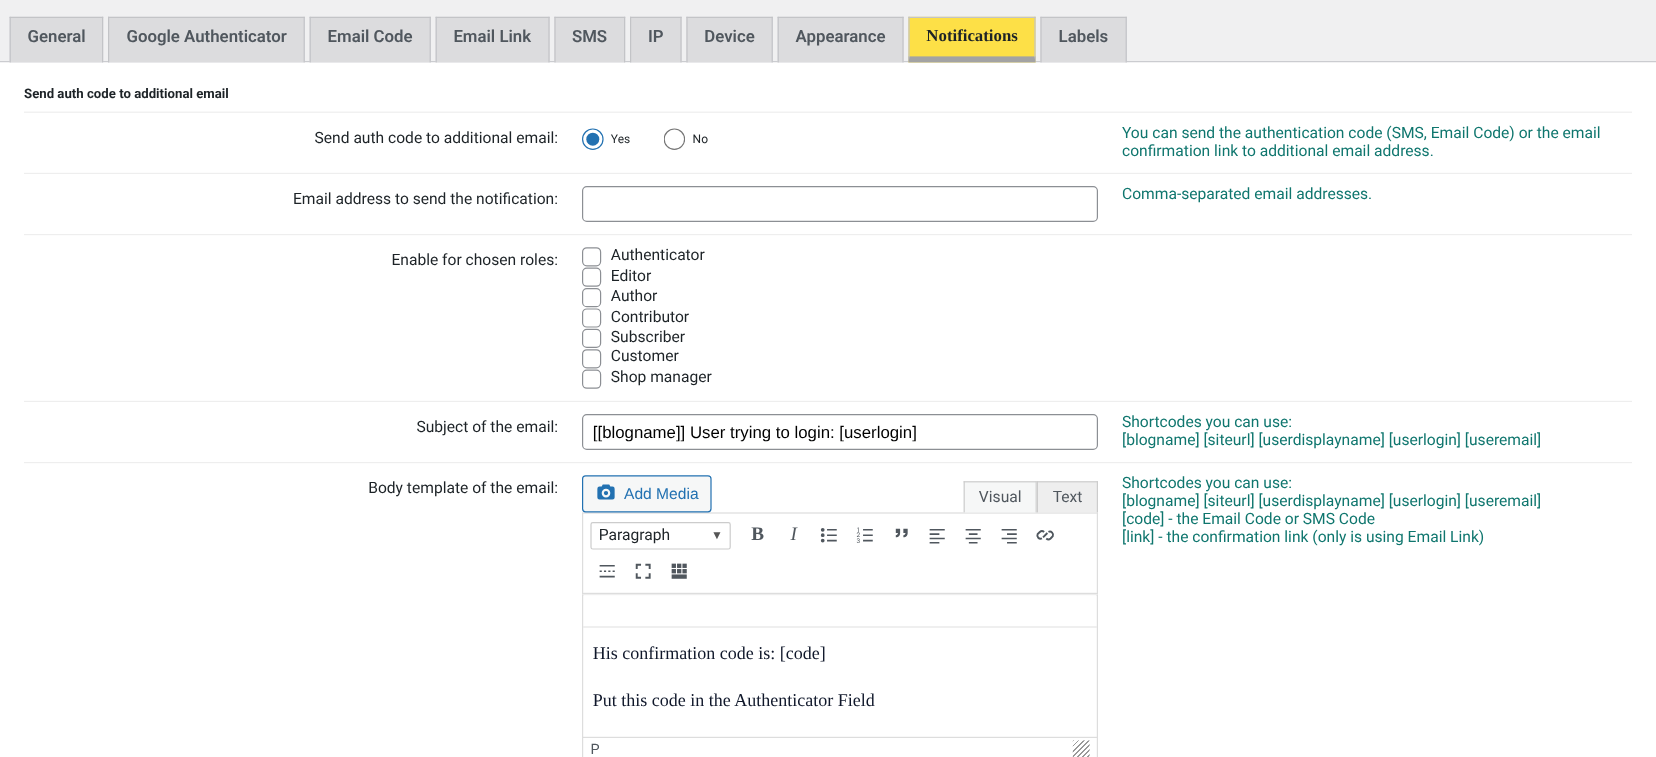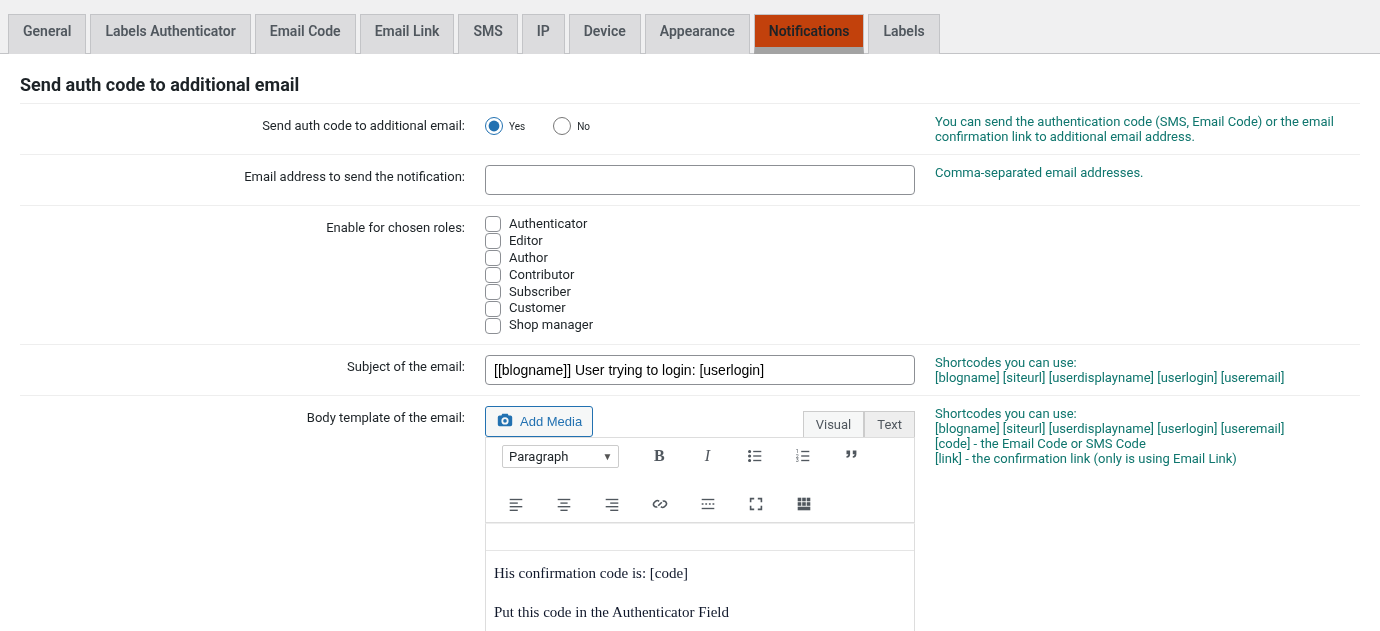--- a/index.html
+++ b/index.html
@@ -25,30 +25,31 @@
     border-bottom: none;
     padding: 8px 14px;
     font-size: 14px;
     font-weight: 600;
     color: #50575e;
     cursor: pointer;
     border-radius: 0;
     margin-bottom: -1px;
   }
   .tab.active {
-    background: #c2410c;
+    background: #fde047;
     color: #1d2327;
-    border-bottom: 7px solid #a3a3a3;
+    border-bottom: 5px solid #a3a3a3;
+    font-family: Liberation Serif, serif;
   }
   .content {
     background: #fff;
     padding: 20px 20px 0 20px;
   }
   .section-heading {
-    font-size: 18px;
+    font-size: 11px;
     font-weight: 700;
     margin-bottom: 8px;
     color: #1d2327;
   }
   .form-table { width: 100%; border-collapse: collapse; }
   .form-table tr { border-top: 1px solid #eee; }
   .form-table tr:first-child { border-top: 1px solid #eee; }
   .form-table th {
     text-align: right;
     width: 455px;
@@ -110,24 +111,24 @@
     background:#eee;
     padding:5px 12px;
     font-size:13px;
     cursor:pointer;
     color:#50575e;
   }
   .ed-tab.active { background:#f6f7f7; }
   .toolbar {
     border:1px solid #ddd;
     background:#fff;
-    padding:4px 16px;
+    padding:4px 6px;
     display:flex;
     align-items:center;
-    gap:20px;
+    gap:2px;
     flex-wrap:wrap;
     border-top-left-radius:0;
   }
   .fmt-select {
     border:1px solid #ccc;
     padding:3px 6px;
     font-size:13px;
     display:flex;
     align-items:center;
     gap:24px;
@@ -168,21 +169,21 @@
   }
   .camera-icon svg { width:18px; height:18px; }
   .caret { margin-left:10px; font-size:10px; color:#555;}
 </style>
 </head>
 <body>
 
 <div class="wrap">
   <div class="tabs">
     <div class="tab">General</div>
-    <div class="tab">Labels Authenticator</div>
+    <div class="tab">Google Authenticator</div>
     <div class="tab">Email Code</div>
     <div class="tab">Email Link</div>
     <div class="tab">SMS</div>
     <div class="tab">IP</div>
     <div class="tab">Device</div>
     <div class="tab">Appearance</div>
     <div class="tab active">Notifications</div>
     <div class="tab">Labels</div>
   </div>
 

